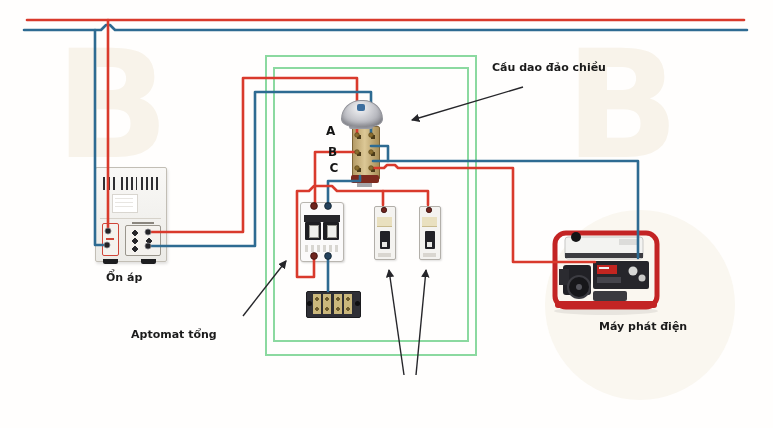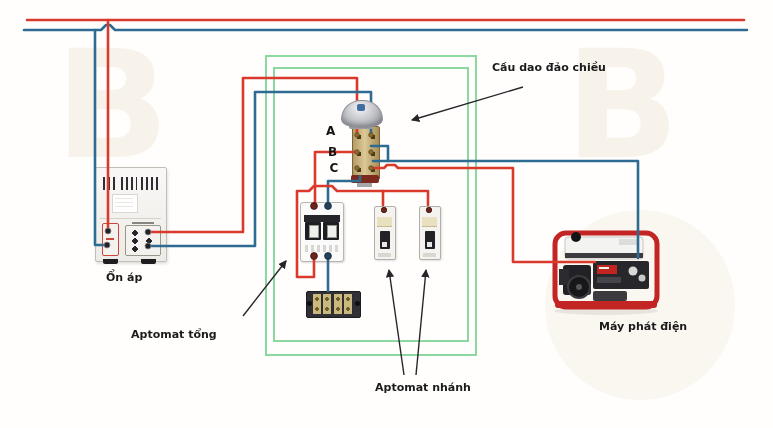--- a/index.html
+++ b/index.html
@@ -233,19 +233,18 @@
     <path class="ann" d="M416,375 L426,270" marker-end="url(#ah)"></path>
   </svg>
 
   <div class="part" id="sw-neck"></div>
   <div class="part" id="sw-knob"></div>
   <div class="part" id="sw-knob-mark"></div>
 
   <div class="lbl" id="label-stabilizer">Ổn áp</div>
   <div class="lbl" id="label-changeover">Cầu dao đảo chiều</div>
   <div class="lbl" id="label-main-breaker">Aptomat tổng</div>
-  <div class="lbl" id="label-branch">Aptomat nhánh</div>
   <div class="lbl" id="label-generator">Máy phát điện</div>
   <div class="term-lbl" id="term-a">A</div>
   <div class="term-lbl" id="term-b">B</div>
   <div class="term-lbl" id="term-c">C</div>
 
 </div>
 
 </body></html>

